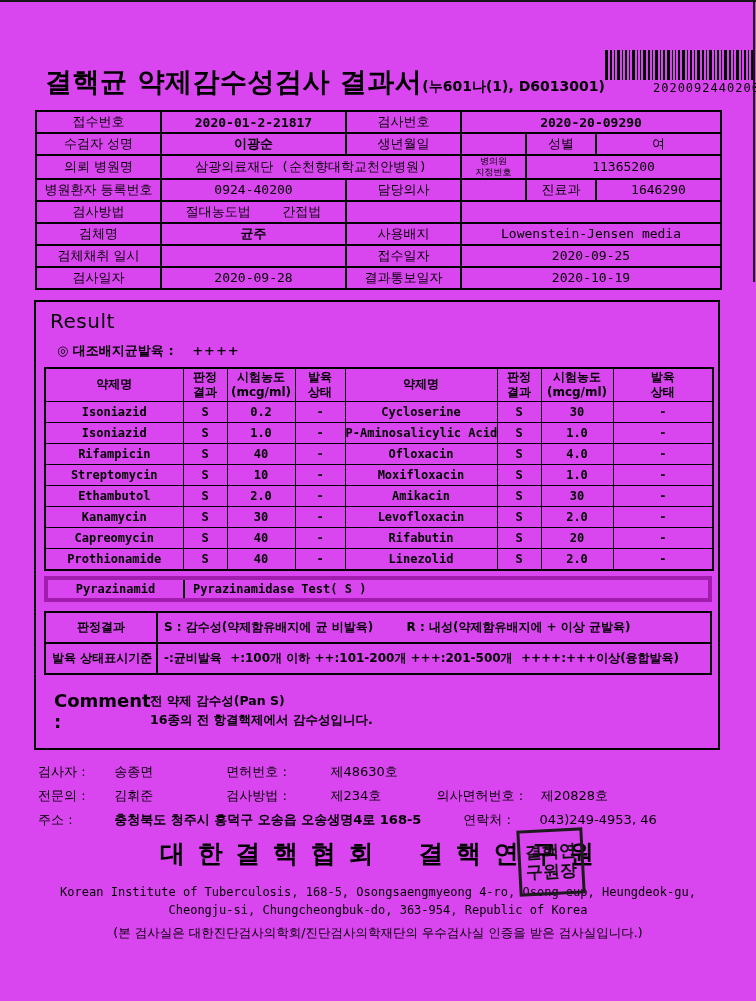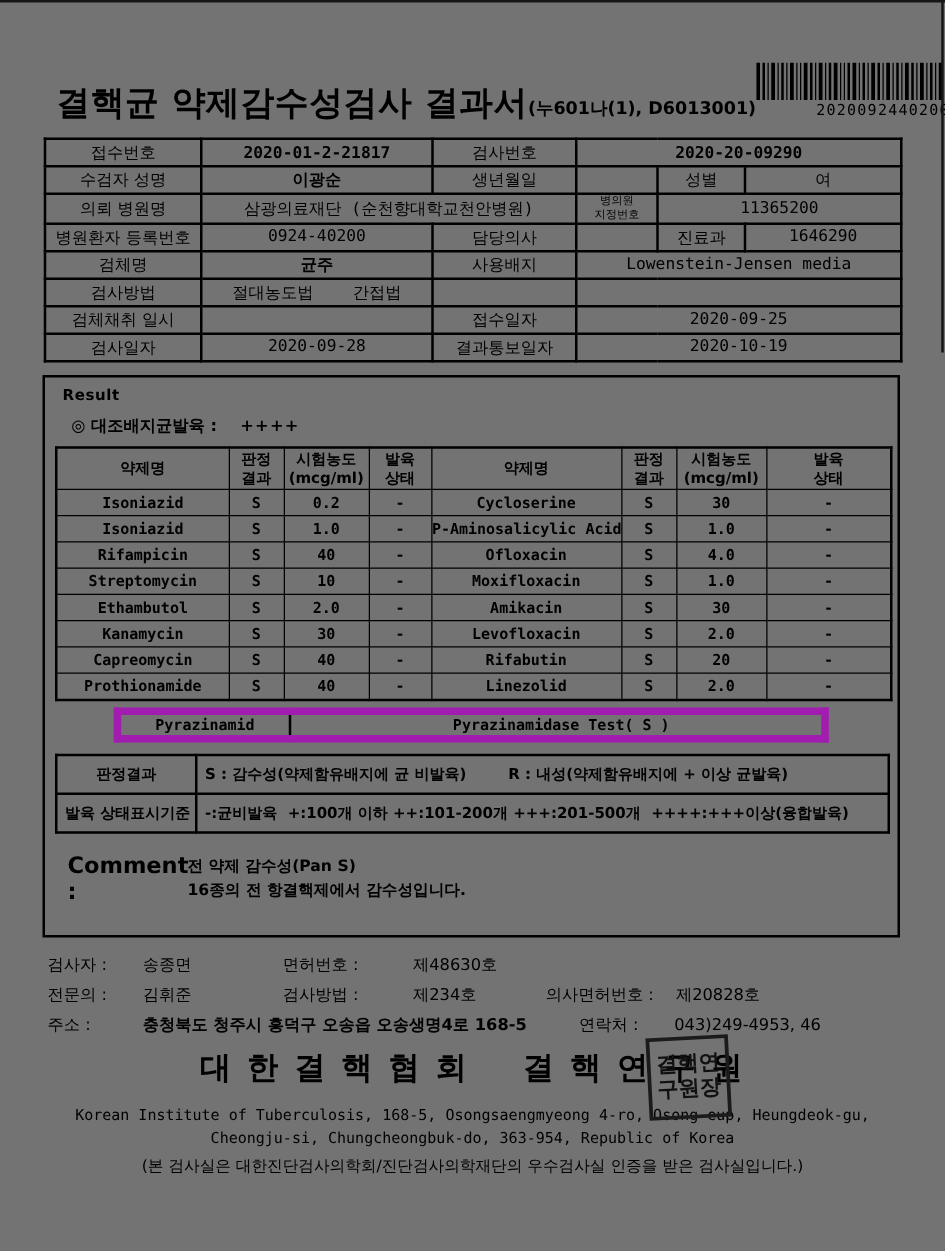--- a/index.html
+++ b/index.html
@@ -2,21 +2,21 @@
 <html><head>
 <meta charset="utf-8">
 <style>
   * { margin:0; padding:0; box-sizing:border-box; }
   html,body { background:#fff; }
   body {
     width:756px; height:1001px;
     font-family:"DejaVu Sans","Liberation Sans",sans-serif;
     color:#000;
   }
-  .page { position:relative; width:756px; height:1001px; background:#737373; overflow:hidden; }
+  .page { position:relative; width:756px; height:1001px; background:#d946ef; overflow:hidden; }
   .edge-top { position:absolute; top:0; left:0; width:756px; height:2px; background:#161616; }
   .edge-right { position:absolute; top:0; right:1px; width:2px; height:282px; background:#161616; }
 
   
   .title-row { display:flex; justify-content:space-between; align-items:flex-start; padding:50px 28px 0 45px; }
   .title-block { padding-top:14px; white-space:nowrap; }
   .title-main { font-size:27px; font-weight:bold; letter-spacing:0.5px; }
   .title-sub  { font-size:14px; font-weight:bold; }
   .barcode-block { width:160px; text-align:right; }
   .barcode-bars { display:block; width:155px; height:30px; margin-left:auto; }
@@ -25,33 +25,33 @@
   
   .info-table { border-collapse:collapse; table-layout:fixed; width:685px; margin:10px 0 0 35px; }
   .info-table td { border:2px solid #000; height:14px; text-align:center; font-size:13px; padding:1px 3px; overflow:hidden; white-space:nowrap;margin-left:20px; }
   .info-table td.pre { white-space:pre; }
   .info-table td.small-lbl { font-size:9px; line-height:1.2; white-space:pre-line; padding:0; }
   .info-table td.val { font-family:"DejaVu Sans Mono","DejaVu Sans",monospace; }
   .bold { font-weight:bold; }
 
   
   .result-box { position:relative; width:686px; height:450px; border:2px solid #000; margin:10px 0 0 34px; padding:7px 8px 0 8px; }
-  .result-heading { font-size:12px; font-weight:bold; margin-left:6px; letter-spacing:0.5px; }
+  .result-heading { font-size:20px; font-weight:normal; margin-left:6px; letter-spacing:0.5px; }
   .control-line { font-size:13px; font-weight:bold; margin:9px 0 7px 13px; }
   .control-line .plus { margin-left:14px; letter-spacing:1px; }
 
   .drug-table { border-collapse:collapse; table-layout:fixed; width:668px; margin:2px auto 0; border:2px solid #000; }
   .drug-table th, .drug-table td { border:1px solid #000; text-align:center; overflow:hidden; }
   .drug-table th { font-size:12px; font-weight:bold; white-space:pre-line; line-height:1.25; height:34px; padding:1px 0; }
   .drug-table td { font-size:12px; font-weight:bold; height:21px; font-family:"DejaVu Sans Mono","DejaVu Sans",monospace; white-space:nowrap; }
 
-  .pyraz-table { border-collapse:collapse; table-layout:fixed; width:572px; margin:5px auto 0; border:6px solid #a21caf; }
+  .pyraz-table { border-collapse:collapse; table-layout:fixed; width:668px; margin:5px auto 0; border:4px solid #a21caf; }
   .pyraz-table td { border:2px solid #000; font-size:12px; font-weight:bold; height:22px; font-family:"DejaVu Sans Mono","DejaVu Sans",monospace; overflow:hidden; white-space:nowrap; }
   .pyraz-label { width:138px; text-align:center; }
-  .pyraz-value { text-align:center; padding-left:8px; }
+  .pyraz-value { text-align:left; padding-left:8px; }
 
   .legend-table { border-collapse:collapse; table-layout:fixed; width:668px; margin:9px auto 0; border:2px solid #000000; }
   .legend-table td { border:2px solid #000; padding:6px 6px; overflow:hidden; }
   .legend-lbl { width:112px; font-weight:bold; text-align:center; font-size:12px; white-space:nowrap; }
   .legend-val { font-size:12px; font-weight:600; white-space:pre; }
 
   .comment-row { display:flex; margin:15px 0 0 10px; }
   .comment-lbl { font-size:18px; font-weight:bold; width:96px; flex:none; }
   .comment-text { font-size:12.5px; font-weight:600; white-space:pre-line; line-height:1.55; padding-top:1px; }
 
@@ -169,30 +169,30 @@
     </tr>
     <tr>
       <td>병원환자 등록번호</td>
       <td class="val">0924-40200</td>
       <td>담당의사</td>
       <td class="val"></td>
       <td>진료과</td>
       <td class="val">1646290</td>
     </tr>
     <tr>
+      <td>검사방법</td>
+      <td class="val pre">절대농도법    간접법</td>
+      <td></td>
+      <td colspan="3"></td>
+    </tr>
+    <tr>
       <td>검체명</td>
       <td class="val bold">균주</td>
       <td>사용배지</td>
       <td class="val" colspan="3">Lowenstein-Jensen media</td>
-    </tr>
-    <tr>
-      <td>검사방법</td>
-      <td class="val pre">절대농도법    간접법</td>
-      <td></td>
-      <td colspan="3"></td>
     </tr>
     <tr>
       <td>검체채취 일시</td>
       <td class="val"></td>
       <td>접수일자</td>
       <td class="val" colspan="3">2020-09-25</td>
     </tr>
     <tr>
       <td>검사일자</td>
       <td class="val">2020-09-28</td>

